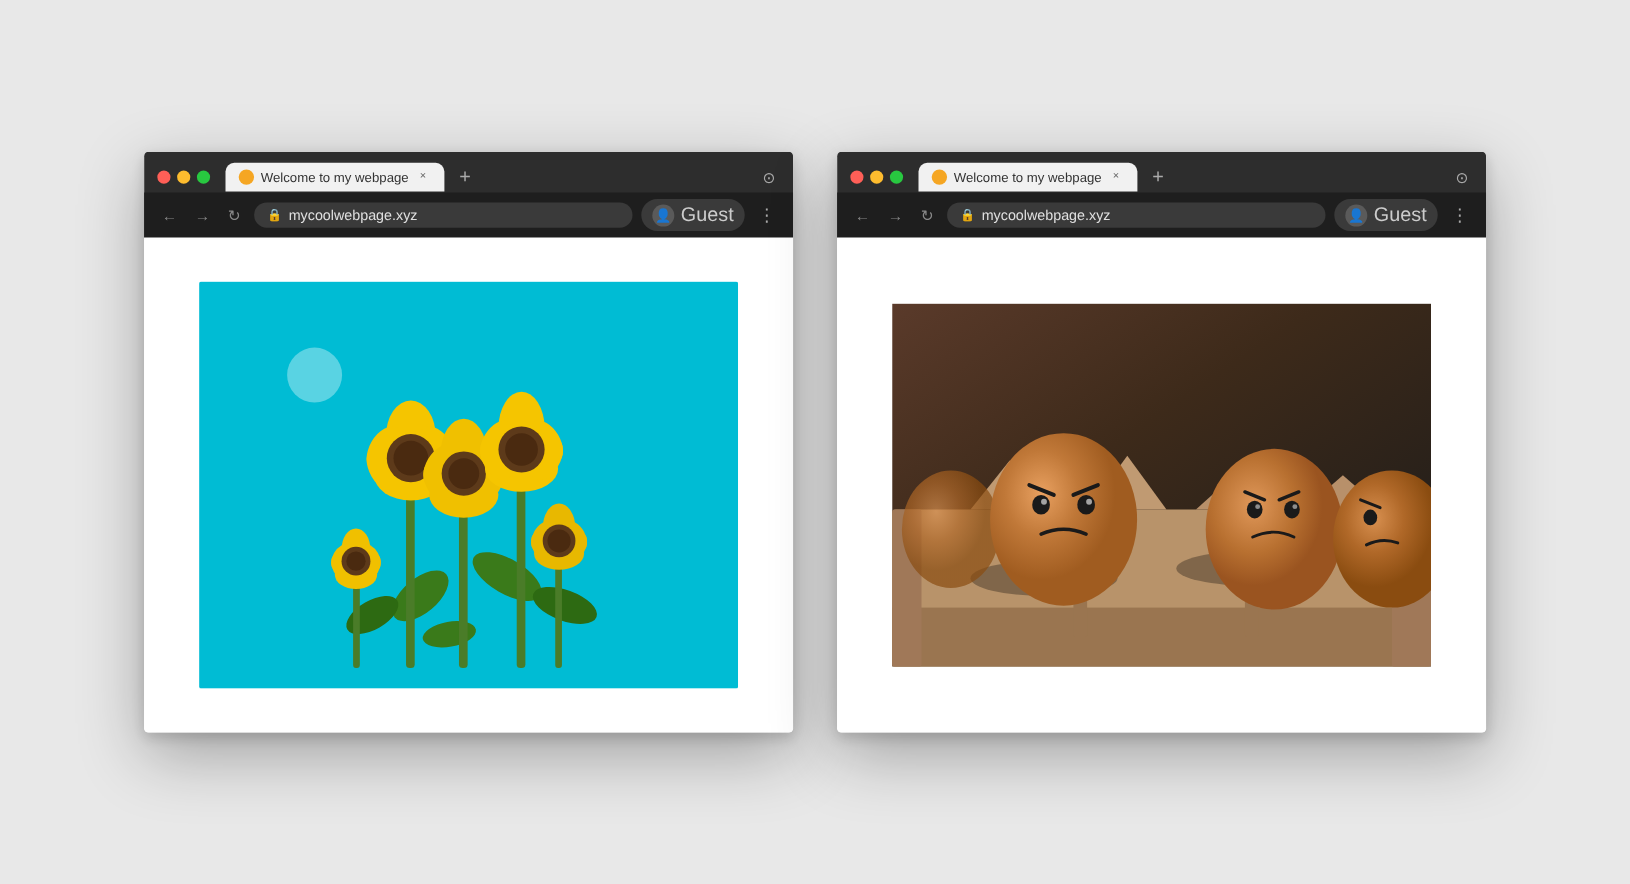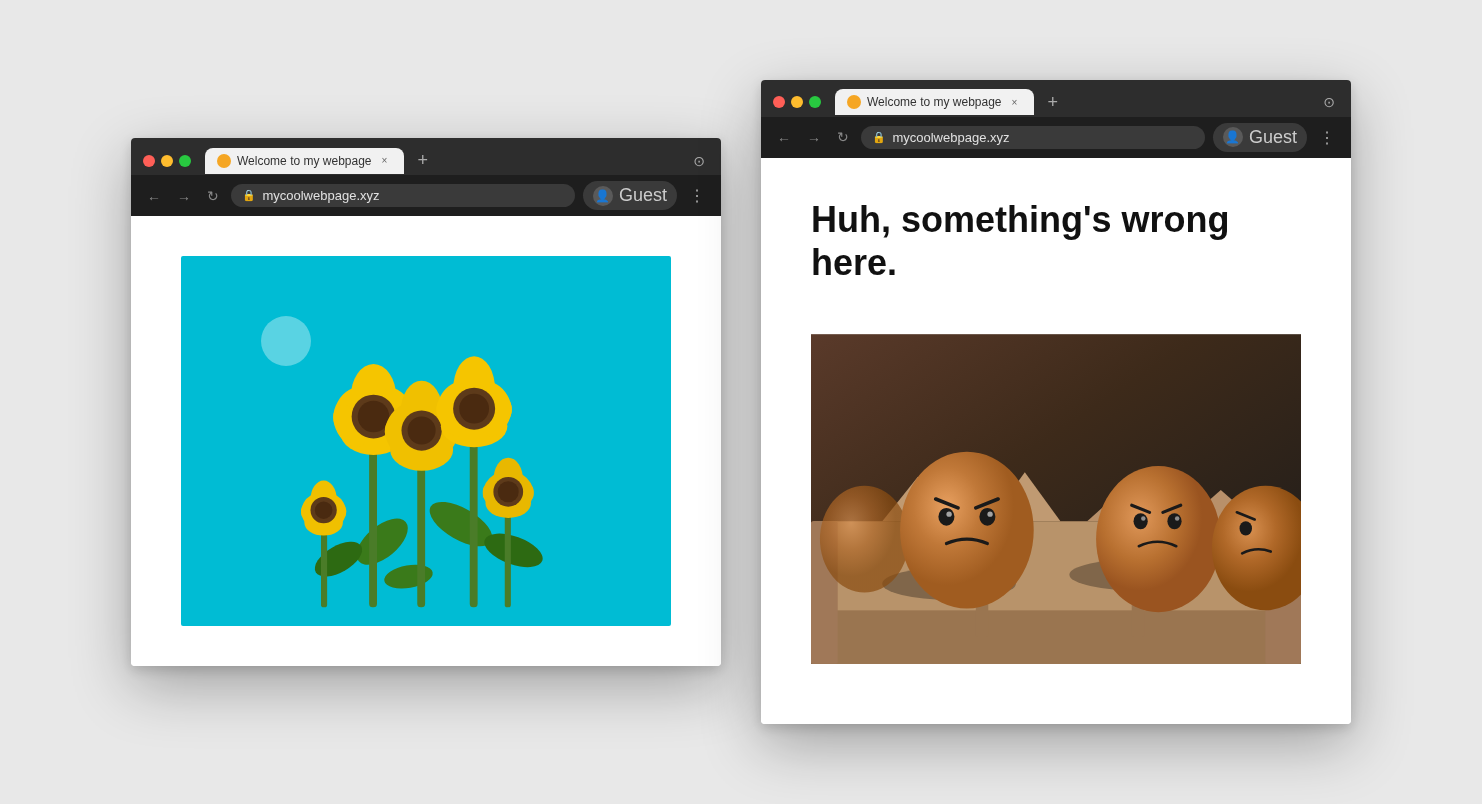--- a/index.html
+++ b/index.html
@@ -379,21 +379,20 @@
       </div>
       <div class="user-btn">
         <div class="user-avatar">👤</div>
         <span class="user-label">Guest</span>
       </div>
       <span class="more-btn">⋮</span>
     </div>
   </div>
 
   <div class="page-content">
-    <h1 class="page-heading">Huh, something's wrong here.</h1>
     <div class="page-image-container">
       
       <svg width="100%" height="100%" viewBox="0 0 550 370" xmlns="http://www.w3.org/2000/svg">
 
         <defs>
           <linearGradient id="bg-grad" x1="0%" y1="0%" x2="100%" y2="100%">
             <stop offset="0%" style="stop-color:#5a3a2a"></stop>
             <stop offset="40%" style="stop-color:#3d2a1a"></stop>
             <stop offset="100%" style="stop-color:#1a1a1a"></stop>
           </linearGradient>

